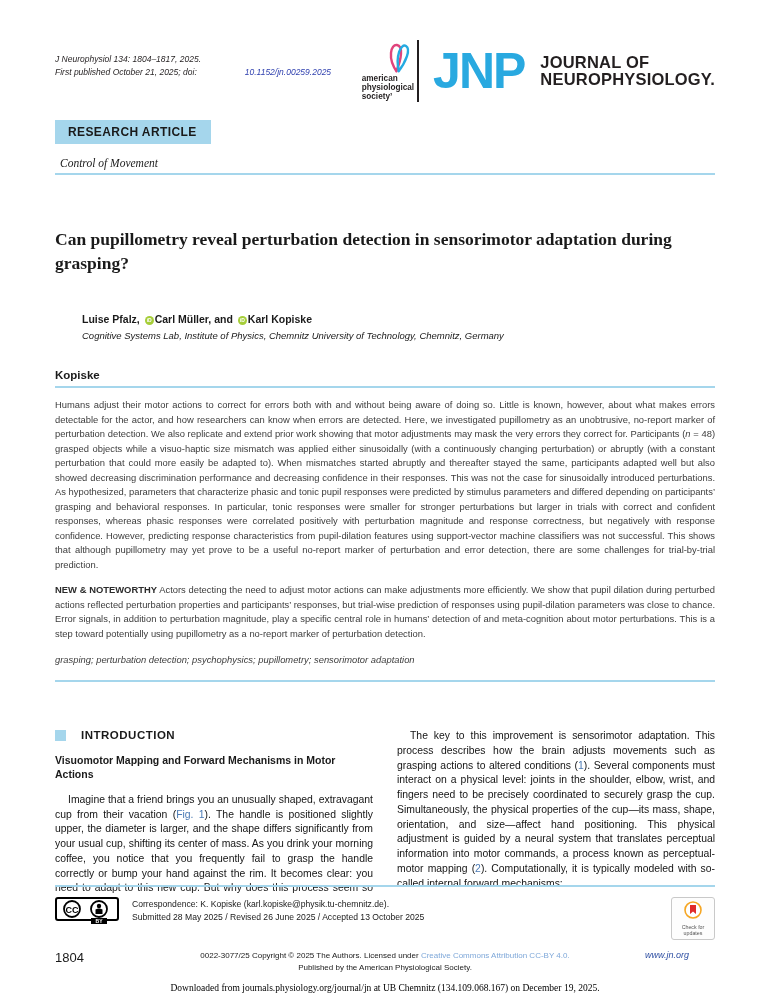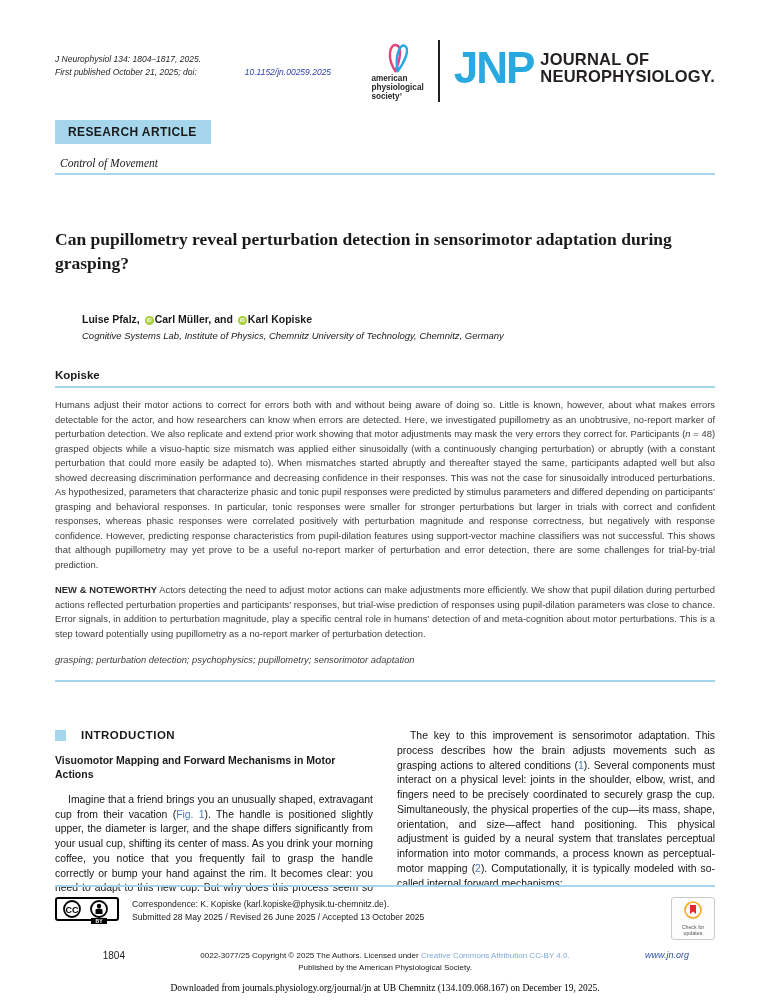--- a/index.html
+++ b/index.html
@@ -10,25 +10,25 @@
     color: #231f20;
     position: relative;
     overflow: hidden;
   }
   .page { padding: 40px 55px 0 55px; }
 
   
   .header { display: flex; align-items: flex-start; }
   .citation { flex: 1; font-style: italic; font-size: 8.5px; line-height: 1.5; padding-top: 13px; color: #231f20; }
   .doi-link { color: #2e3fae; font-style: italic; margin-left: 48px; }
-  .aps-block { display: flex; flex-direction: column; align-items: center; margin-right: 14px; }
+  .aps-block { display: flex; flex-direction: column; align-items: flex-end; margin-right: 3px; }
   .aps-text { font-size: 8.2px; font-weight: bold; line-height: 1.12; color: #231f20; text-align: left; align-self: flex-start; }
   .logo-divider { width: 2px; background: #231f20; height: 62px; margin-right: 14px; }
   .jnp-block { display: flex; align-items: center; padding-top: 6px; }
-  .jnp-letters { font-size: 44px; font-weight: bold; color: #29a9e0; letter-spacing: -2px; margin-right: 7px; line-height: 1; }
+  .jnp-letters { font-size: 50px; font-weight: bold; color: #29a9e0; letter-spacing: -2px; margin-right: 16px; line-height: 1; }
   .jnp-title { font-size: 16.5px; font-weight: bold; color: #231f20; line-height: 1.04; letter-spacing: 0.2px; }
 
   
   .banner-row { margin-top: 18px; }
   .research-banner {
     display: inline-block; background: #a5d6ec; color: #1a1a1a;
     font-size: 12px; font-weight: bold; letter-spacing: 0.4px;
     padding: 5px 14px 5px 13px;
   }
   .section-line {
@@ -84,21 +84,21 @@
   .corr-row { display: flex; align-items: flex-start; margin: 10px 55px 0 55px; }
   .cc-badge { flex: 0 0 auto; margin-right: 13px; }
   .corr-text { font-size: 8.6px; line-height: 1.55; color: #1a1a1a; padding-top: 1px; flex: 1; }
   .check-badge {
     flex: 0 0 auto; border: 1px solid #c9c9c9; border-radius: 3px;
     width: 44px; padding: 3px 2px 2px 2px; text-align: center;
     background: #fdfdfd; cursor: pointer;
   }
   .check-badge-text { font-size: 5.3px; color: #555; line-height: 1.25; margin-top: 1px; }
   .pub-row { display: flex; align-items: flex-start; margin: 10px 55px 0 55px; }
-  .page-num { font-size: 10px; color: #1a1a1a; width: 70px; text-align: right; }
+  .page-num { font-size: 13px; color: #1a1a1a; width: 70px; }
   .copyright-block { flex: 1; text-align: center; font-size: 8px; line-height: 1.5; color: #1a1a1a; }
   .cc-link { color: #7fa8d9; }
   .site-link { width: 70px; font-size: 9px; color: #2e4fa3; font-style: italic; }
   .downloaded-line {
     text-align: center; font-family: "Liberation Serif", serif;
     font-size: 9.5px; color: #000; margin-top: 9px; padding-bottom: 7px;
   }
 </style>
 </head>
 <body>

